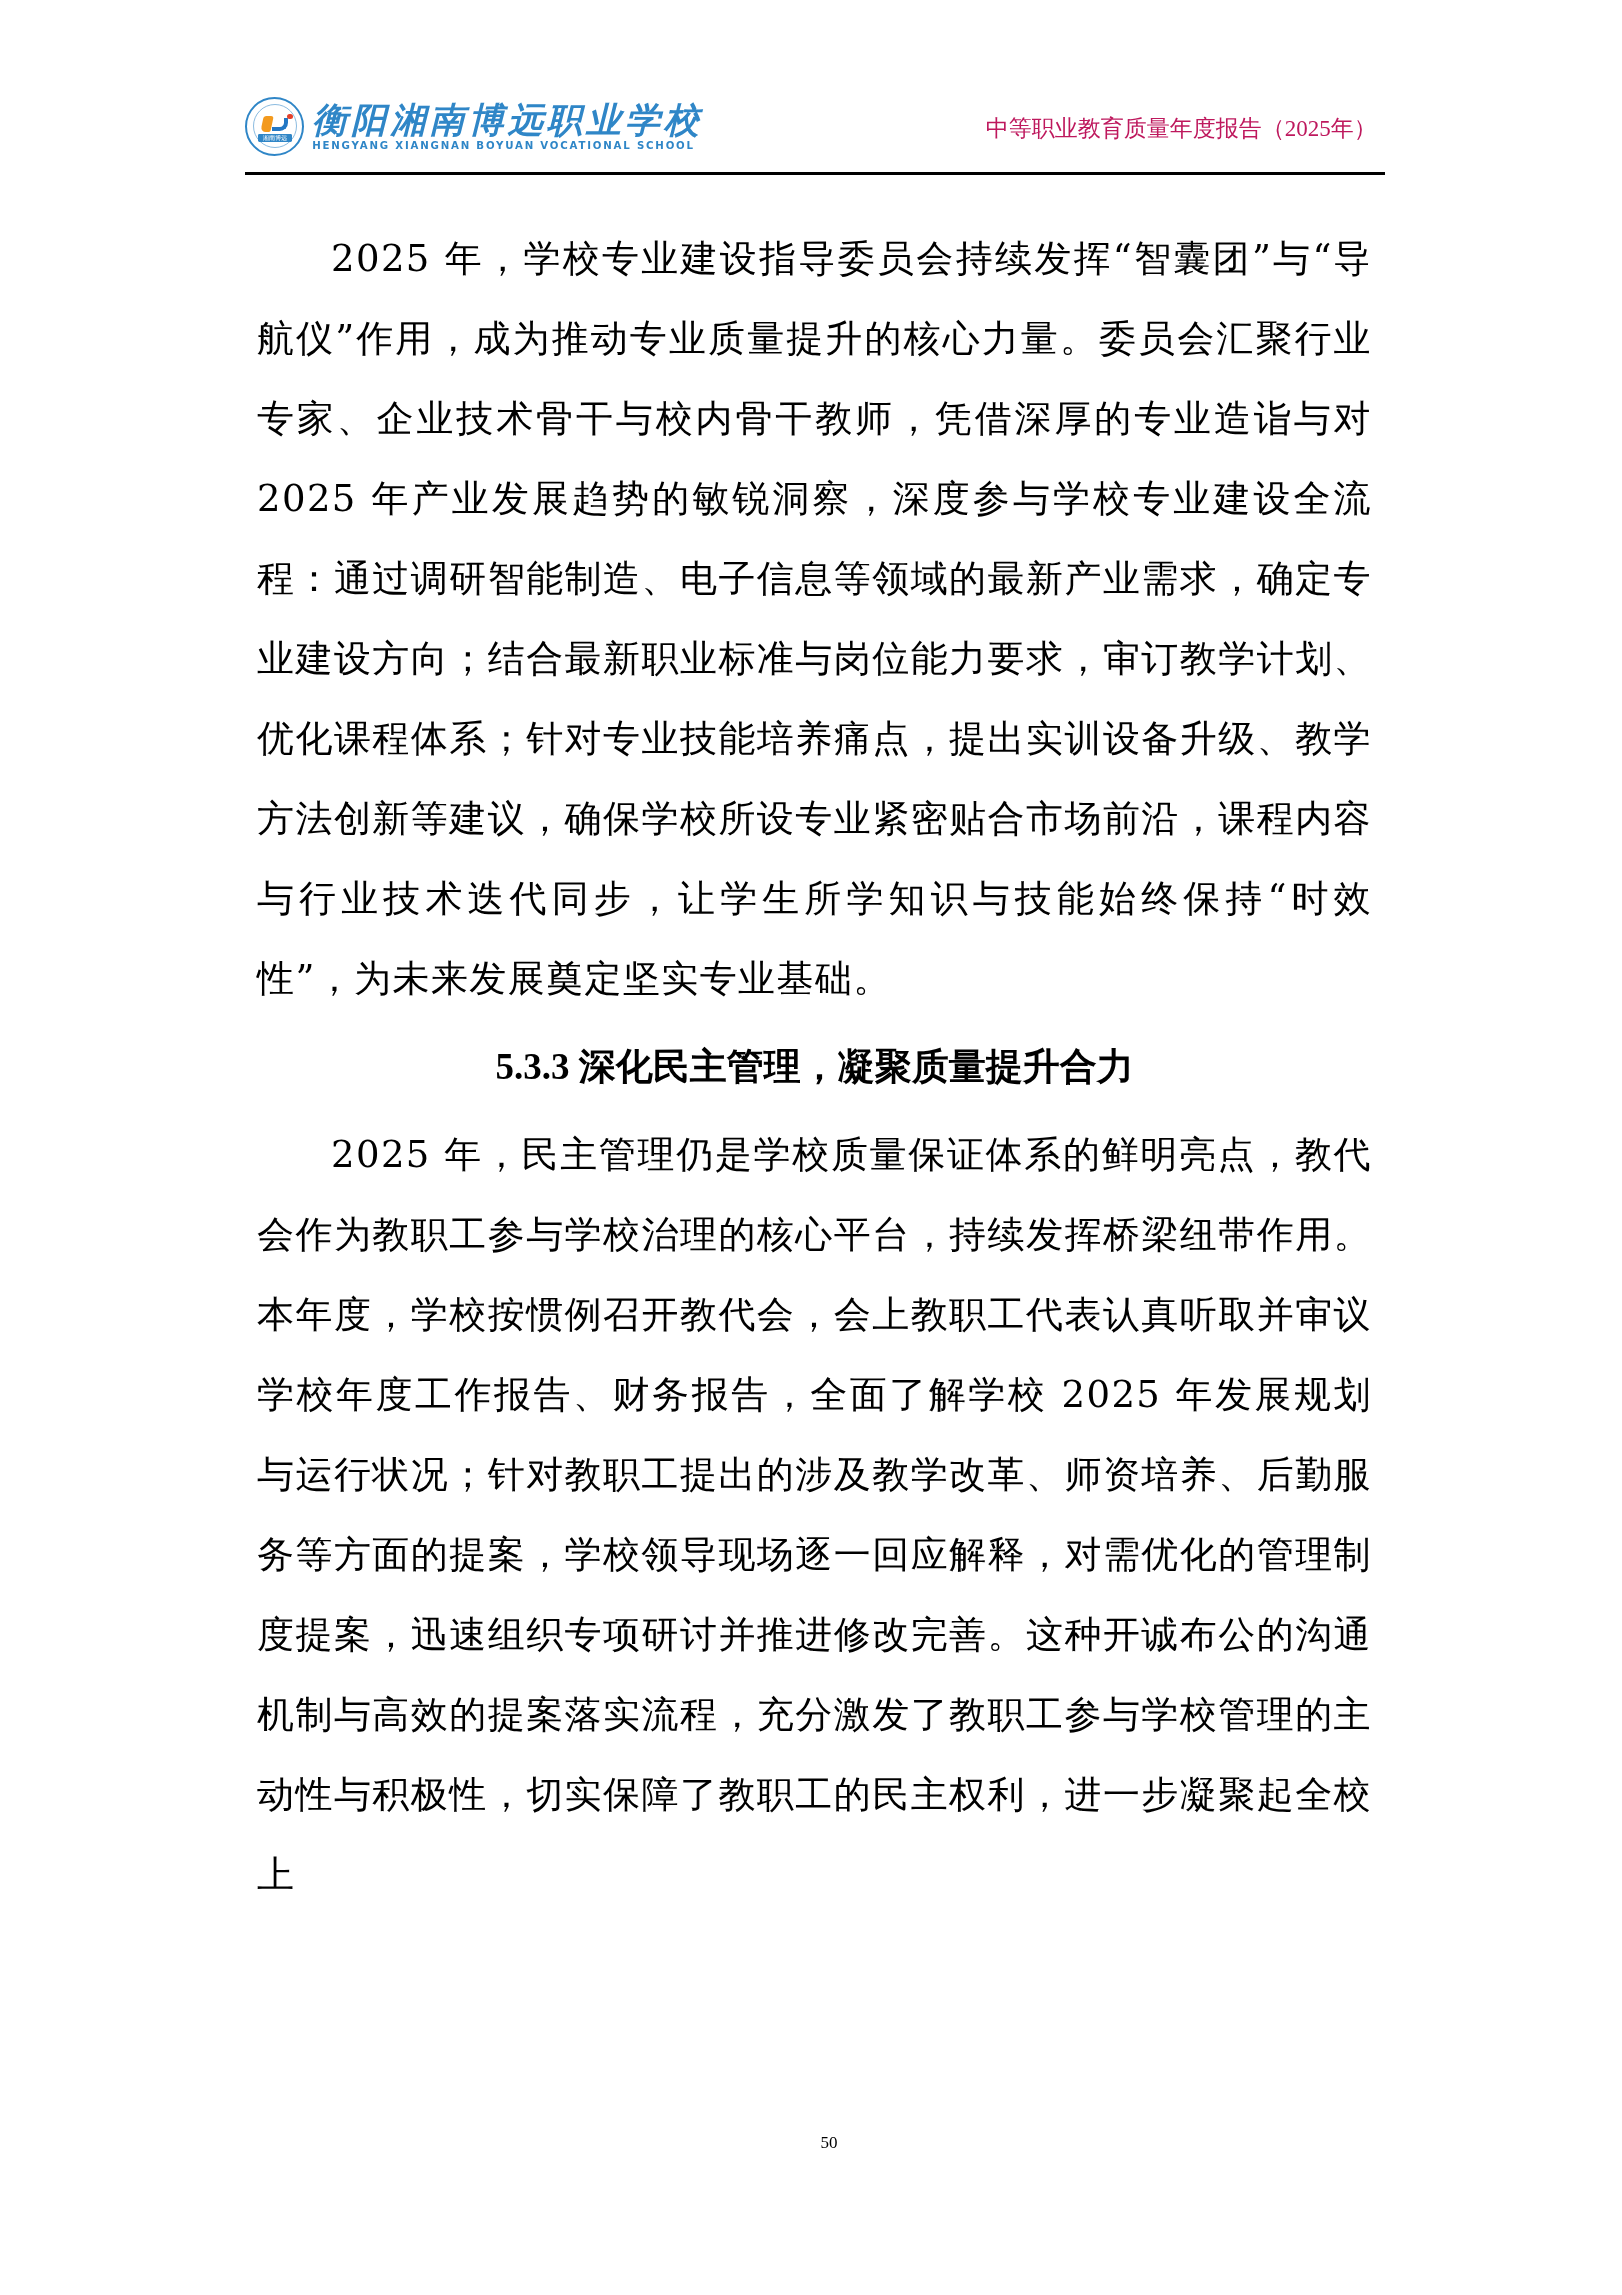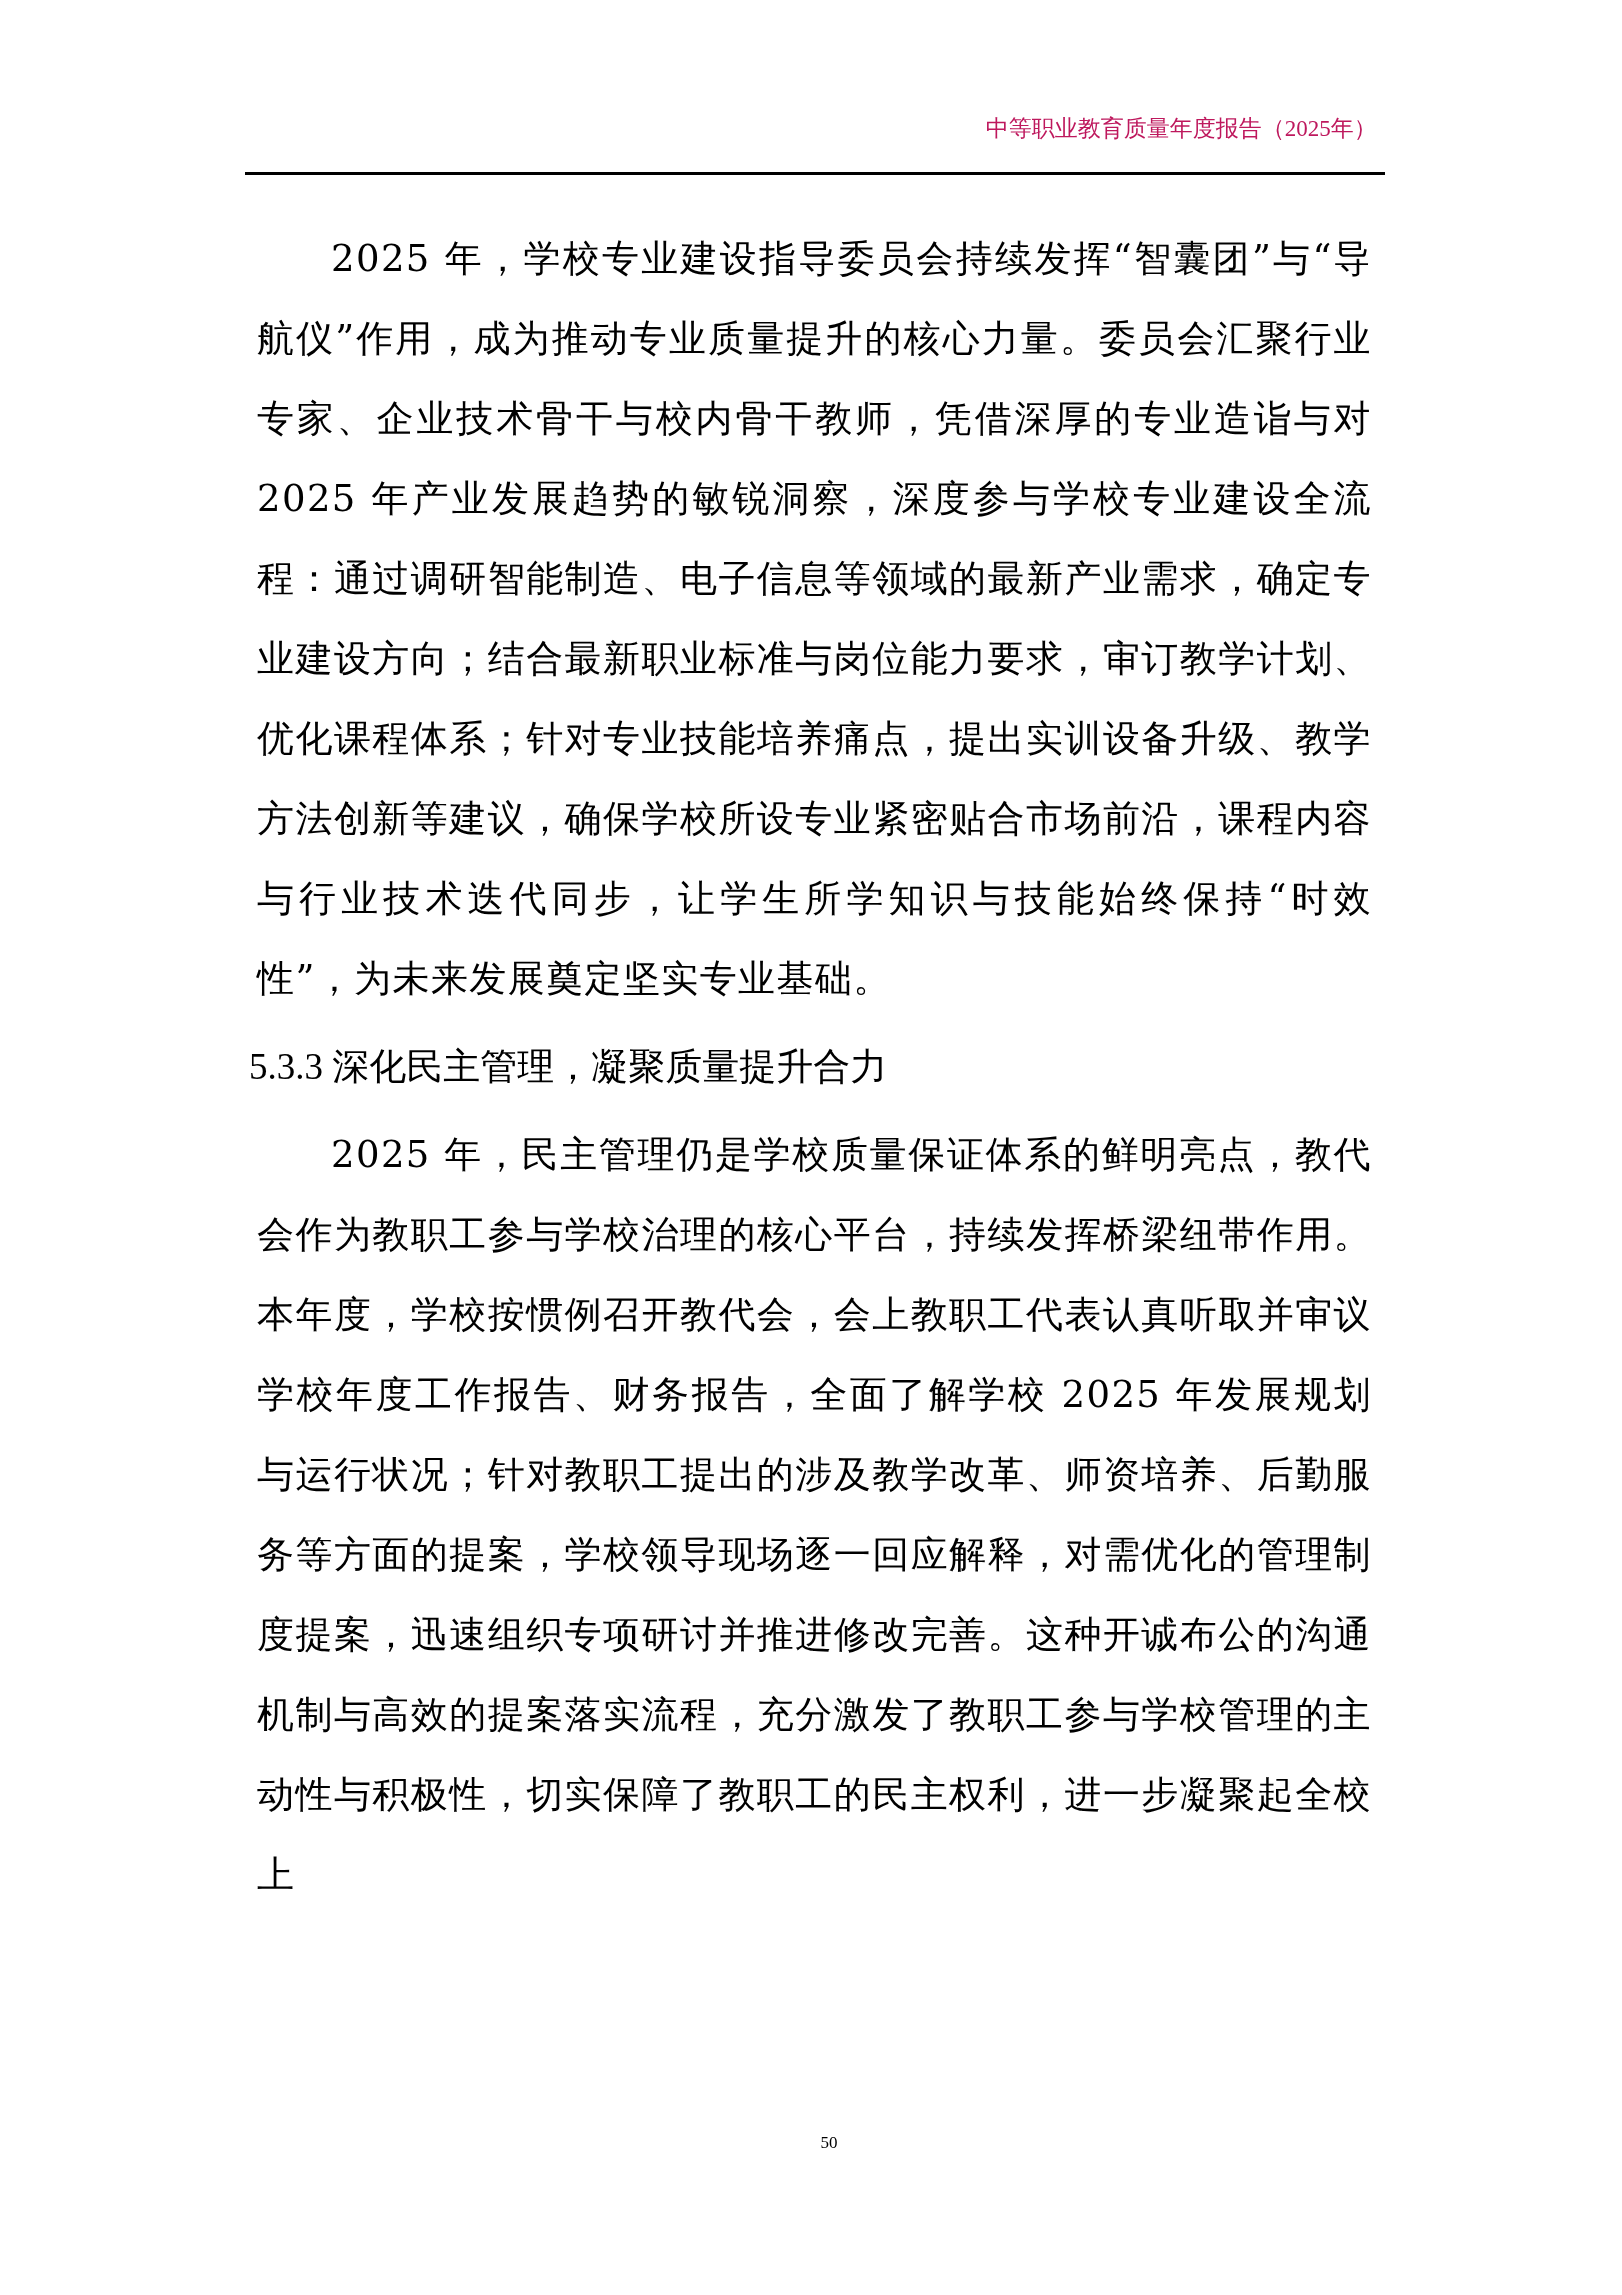--- a/index.html
+++ b/index.html
@@ -51,32 +51,46 @@
   .header-rule {
     position: absolute; left: 245px; top: 172px; width: 1140px; height: 2.7px; background: #000;
   }
   .content { position: absolute; left: 249px; top: 211px; width: 1131px; }
   .para {
     font-size: 37px; line-height: 80px; text-align: justify; text-align-last: left;
     margin: 8px; letter-spacing: 1.4px;
   }
   .para.indent { text-indent: 74px; }
   .section-heading {
-    font-size: 37px; line-height: 80px; font-weight: normal; margin: 0;
+    font-size: 37px; line-height: 80px; font-weight: bold; margin: 0;
     font-family: "Liberation Serif", "DejaVu Serif", serif;
+    text-align: center;
   }
   .page-number {
     position: absolute; left: 18px; width: 1622px; top: 2133px; text-align: center;
     font-family: "Liberation Serif", serif; font-size: 17px;
   }
 </style>
 </head>
 <body>
 
 <div class="header">
+  <div class="logo-wrap">
+    <div class="logo-badge">
+      <div class="inner"></div>
+      <div class="mark-orange"></div>
+      <div class="mark-blue"></div>
+      <div class="mark-dot"></div>
+      <div class="badge-text">湘南博远</div>
+    </div>
+    <div class="logo-text">
+      <div class="logo-cn">衡阳湘南博远职业学校</div>
+      <div class="logo-en">HENGYANG XIANGNAN BOYUAN VOCATIONAL SCHOOL</div>
+    </div>
+  </div>
   <div class="report-title">中等职业教育质量年度报告（2025年）</div>
 </div>
 <div class="header-rule"></div>
 
 <div class="content">
   <p class="para indent">2025 年，学校专业建设指导委员会持续发挥“智囊团”与“导航仪”作用，成为推动专业质量提升的核心力量。委员会汇聚行业专家、企业技术骨干与校内骨干教师，凭借深厚的专业造诣与对 2025 年产业发展趋势的敏锐洞察，深度参与学校专业建设全流程：通过调研智能制造、电子信息等领域的最新产业需求，确定专业建设方向；结合最新职业标准与岗位能力要求，审订教学计划、优化课程体系；针对专业技能培养痛点，提出实训设备升级、教学方法创新等建议，确保学校所设专业紧密贴合市场前沿，课程内容与行业技术迭代同步，让学生所学知识与技能始终保持“时效性”，为未来发展奠定坚实专业基础。</p>
   <h3 class="section-heading">5.3.3 深化民主管理，凝聚质量提升合力</h3>
   <p class="para indent">2025 年，民主管理仍是学校质量保证体系的鲜明亮点，教代会作为教职工参与学校治理的核心平台，持续发挥桥梁纽带作用。本年度，学校按惯例召开教代会，会上教职工代表认真听取并审议学校年度工作报告、财务报告，全面了解学校 2025 年发展规划与运行状况；针对教职工提出的涉及教学改革、师资培养、后勤服务等方面的提案，学校领导现场逐一回应解释，对需优化的管理制度提案，迅速组织专项研讨并推进修改完善。这种开诚布公的沟通机制与高效的提案落实流程，充分激发了教职工参与学校管理的主动性与积极性，切实保障了教职工的民主权利，进一步凝聚起全校上</p>
 </div>
 

